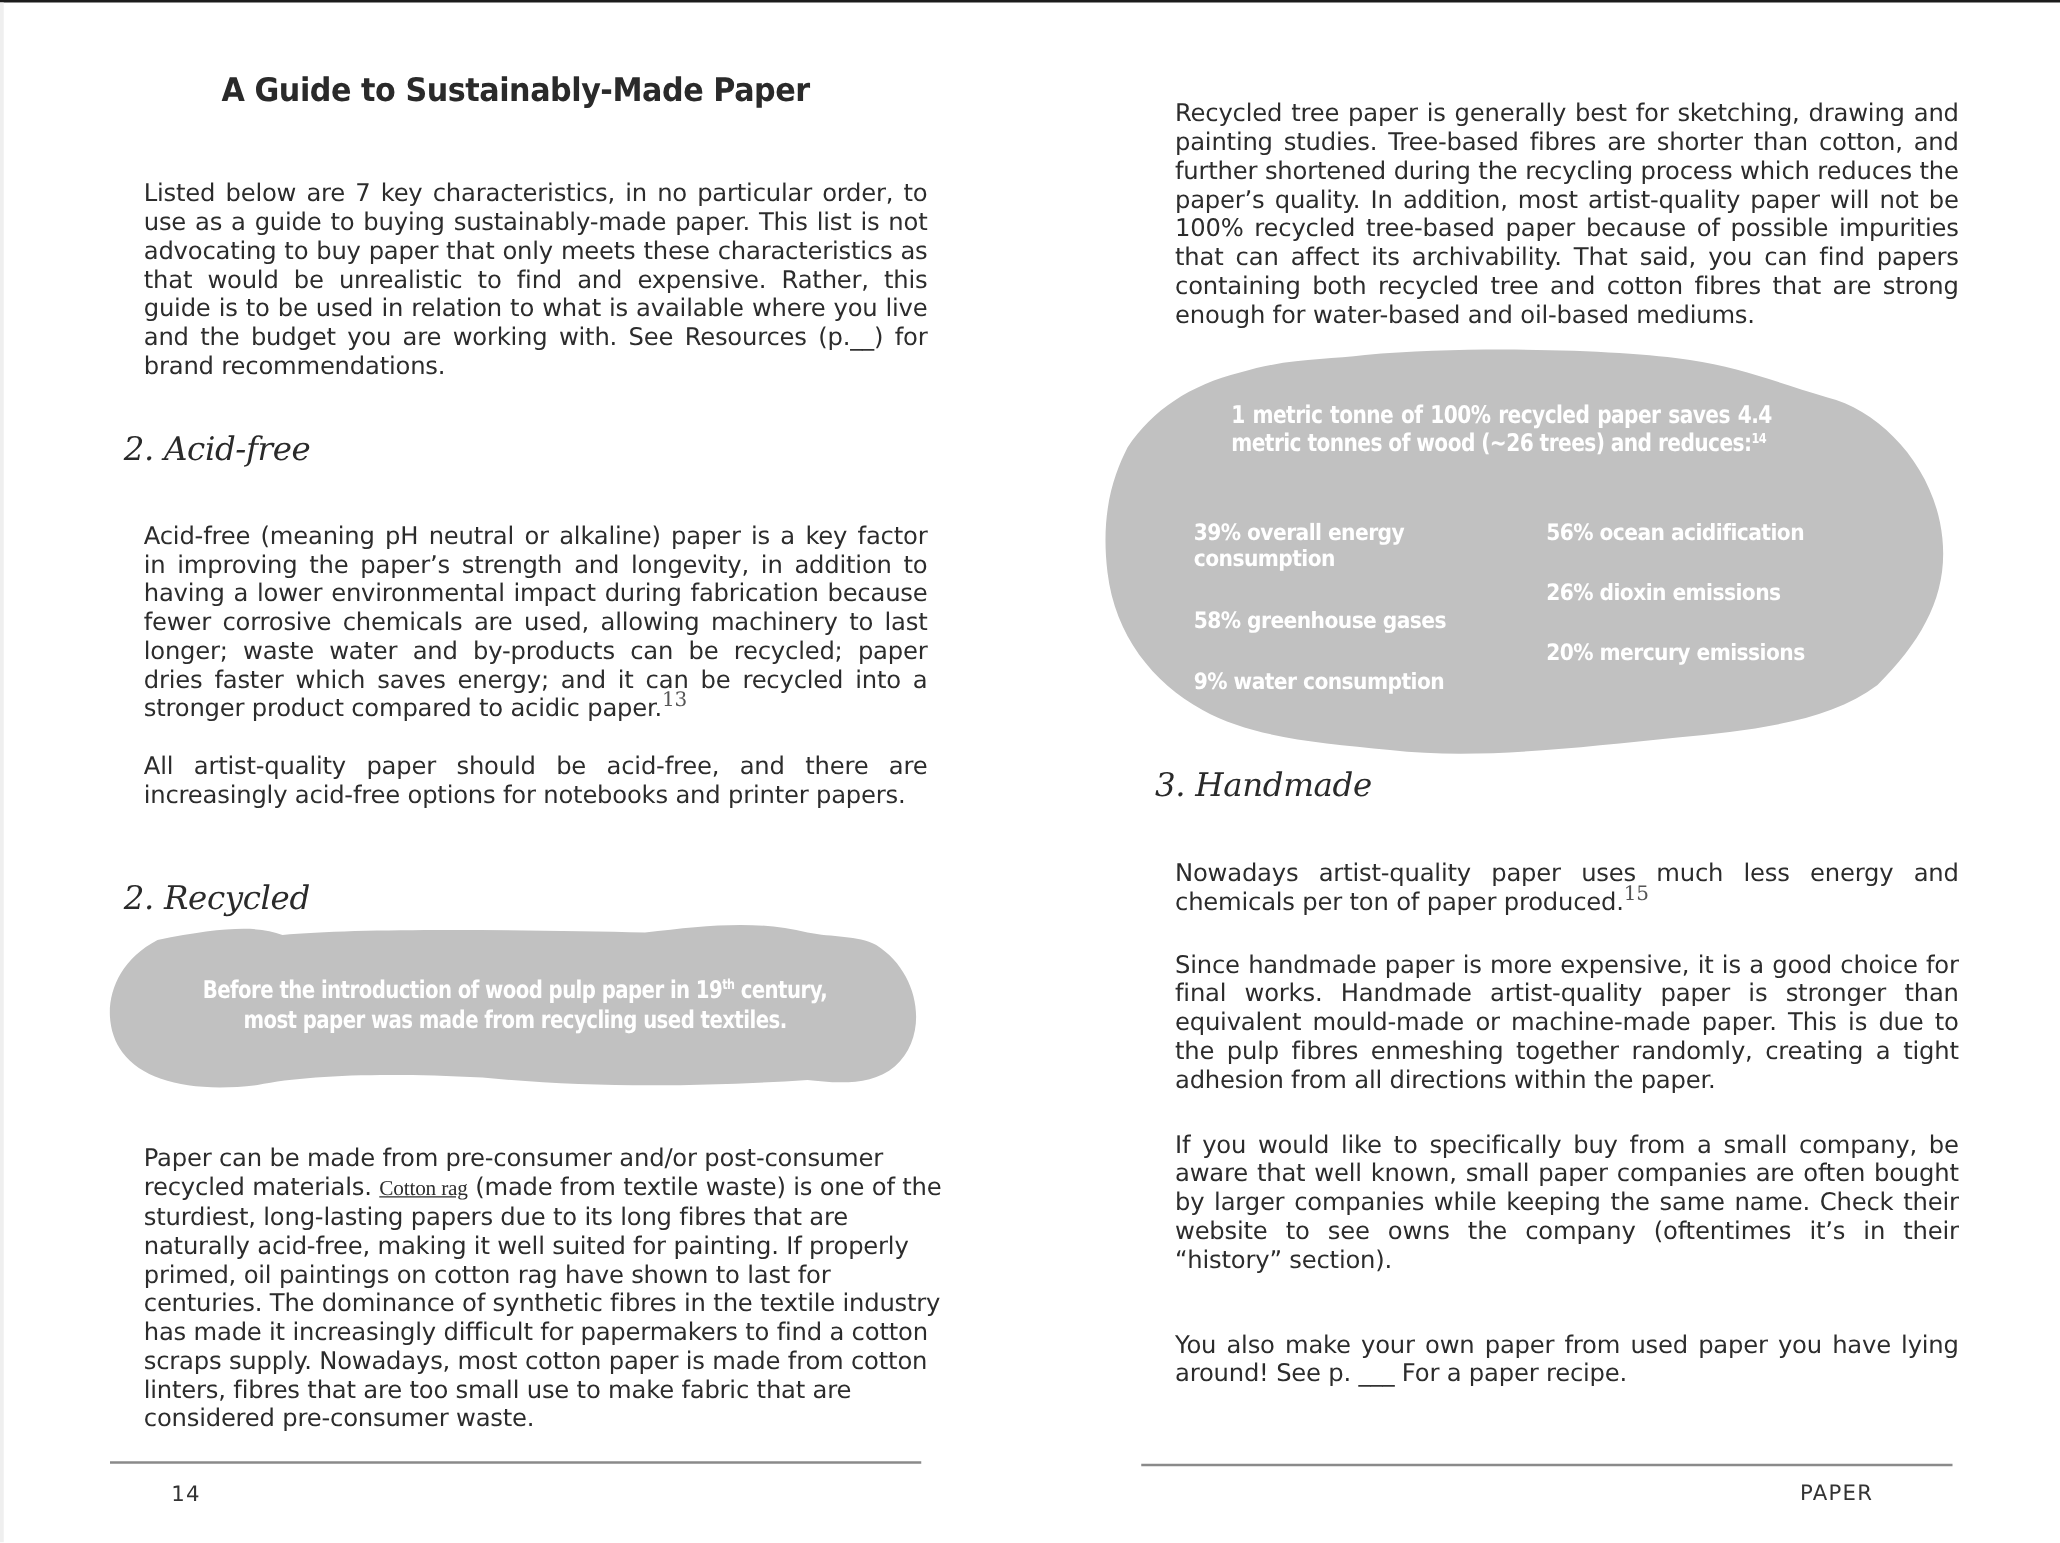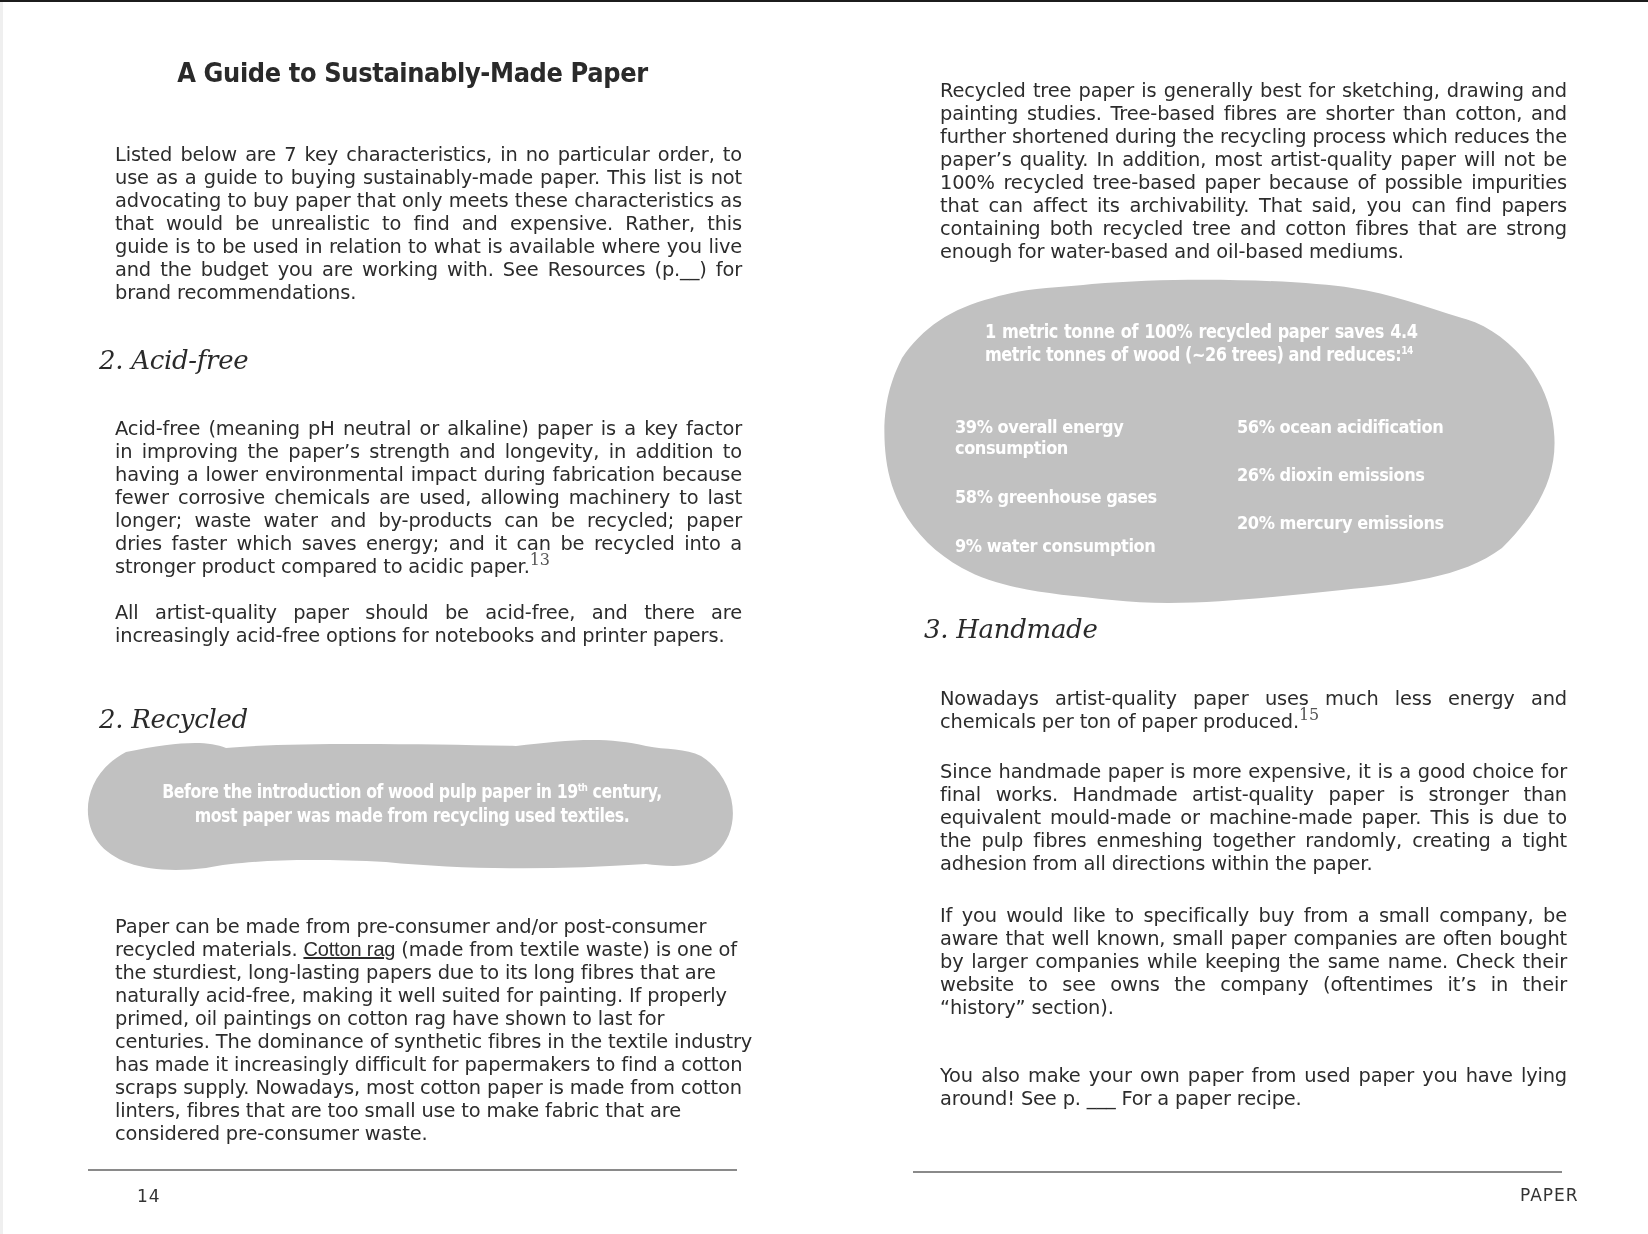--- a/index.html
+++ b/index.html
@@ -24,21 +24,21 @@
     text-align: center; margin: 0;
     font-family: "DejaVu Sans", sans-serif; font-weight: bold;
     font-size: 26px; letter-spacing: -0.4px; color: #2a2a2a;
     transform: scaleX(0.93);
   }
   .h2 {
     position: absolute; margin: 0;
     font-family: "DejaVu Serif", serif; font-style: italic; font-weight: normal;
     font-size: 26px; color: #2a2a2a; letter-spacing: -0.3px;
   }
-  .underline { font-family: Liberation Sans, sans-serif; text-decoration: underline; font-size: 20px; }
+  .underline { font-family: Liberation Serif, serif; text-decoration: underline; font-size: 17px; }
 
   .blob { position: absolute; }
   .blob svg { position: absolute; left: 0; top: 0; }
   .blob-text {
     position: absolute; color: #ffffff; font-weight: bold;
     font-family: "DejaVu Sans Condensed", "DejaVu Sans", sans-serif;
     letter-spacing: -0.5px;
   }
   .quote1 { left: 0; width: 100%; top: 42px; text-align: center; font-size: 19.5px; line-height: 24px; transform: scaleX(0.9); }
   .stat-head { left: 103px; width: 470px; top: 42px; font-size: 19.5px; line-height: 23px; text-align: justify; transform-origin: left top; transform: scaleX(0.92); }
@@ -104,14 +104,14 @@
 
   <p class="p" style="left:924px; top:671px; width:627px;"><span>Nowadays artist-quality paper uses much less energy and chemicals per ton of paper produced.</span><sup class="fn">15</sup></p>
 
   <p class="p" style="left:924px; top:744px; width:627px;">Since handmade paper is more expensive, it is a good choice for final works. Handmade artist-quality paper is stronger than equivalent mould-made or machine-made paper. This is due to the pulp fibres enmeshing together randomly, creating a tight adhesion from all directions within the paper.</p>
 
   <p class="p" style="left:924px; top:888px; width:627px;">If you would like to specifically buy from a small company, be aware that well known, small paper companies are often bought by larger companies while keeping the same name. Check their website to see owns the company (oftentimes it’s in their “history” section).</p>
 
   <p class="p" style="left:924px; top:1048px; width:627px;">You also make your own paper from used paper you have lying around! See p. ___ For a paper recipe.</p>
 
   <div class="footer-line" style="left:913px; top:1171px; width:649px;"></div>
-  <div class="footer-text" style="left:1520px; top:1185px;">PAPER</div>
+  <div class="footer-text" style="left:1440px; top:1185px;">PAPER</div>
 </section>
 
 </body></html>

